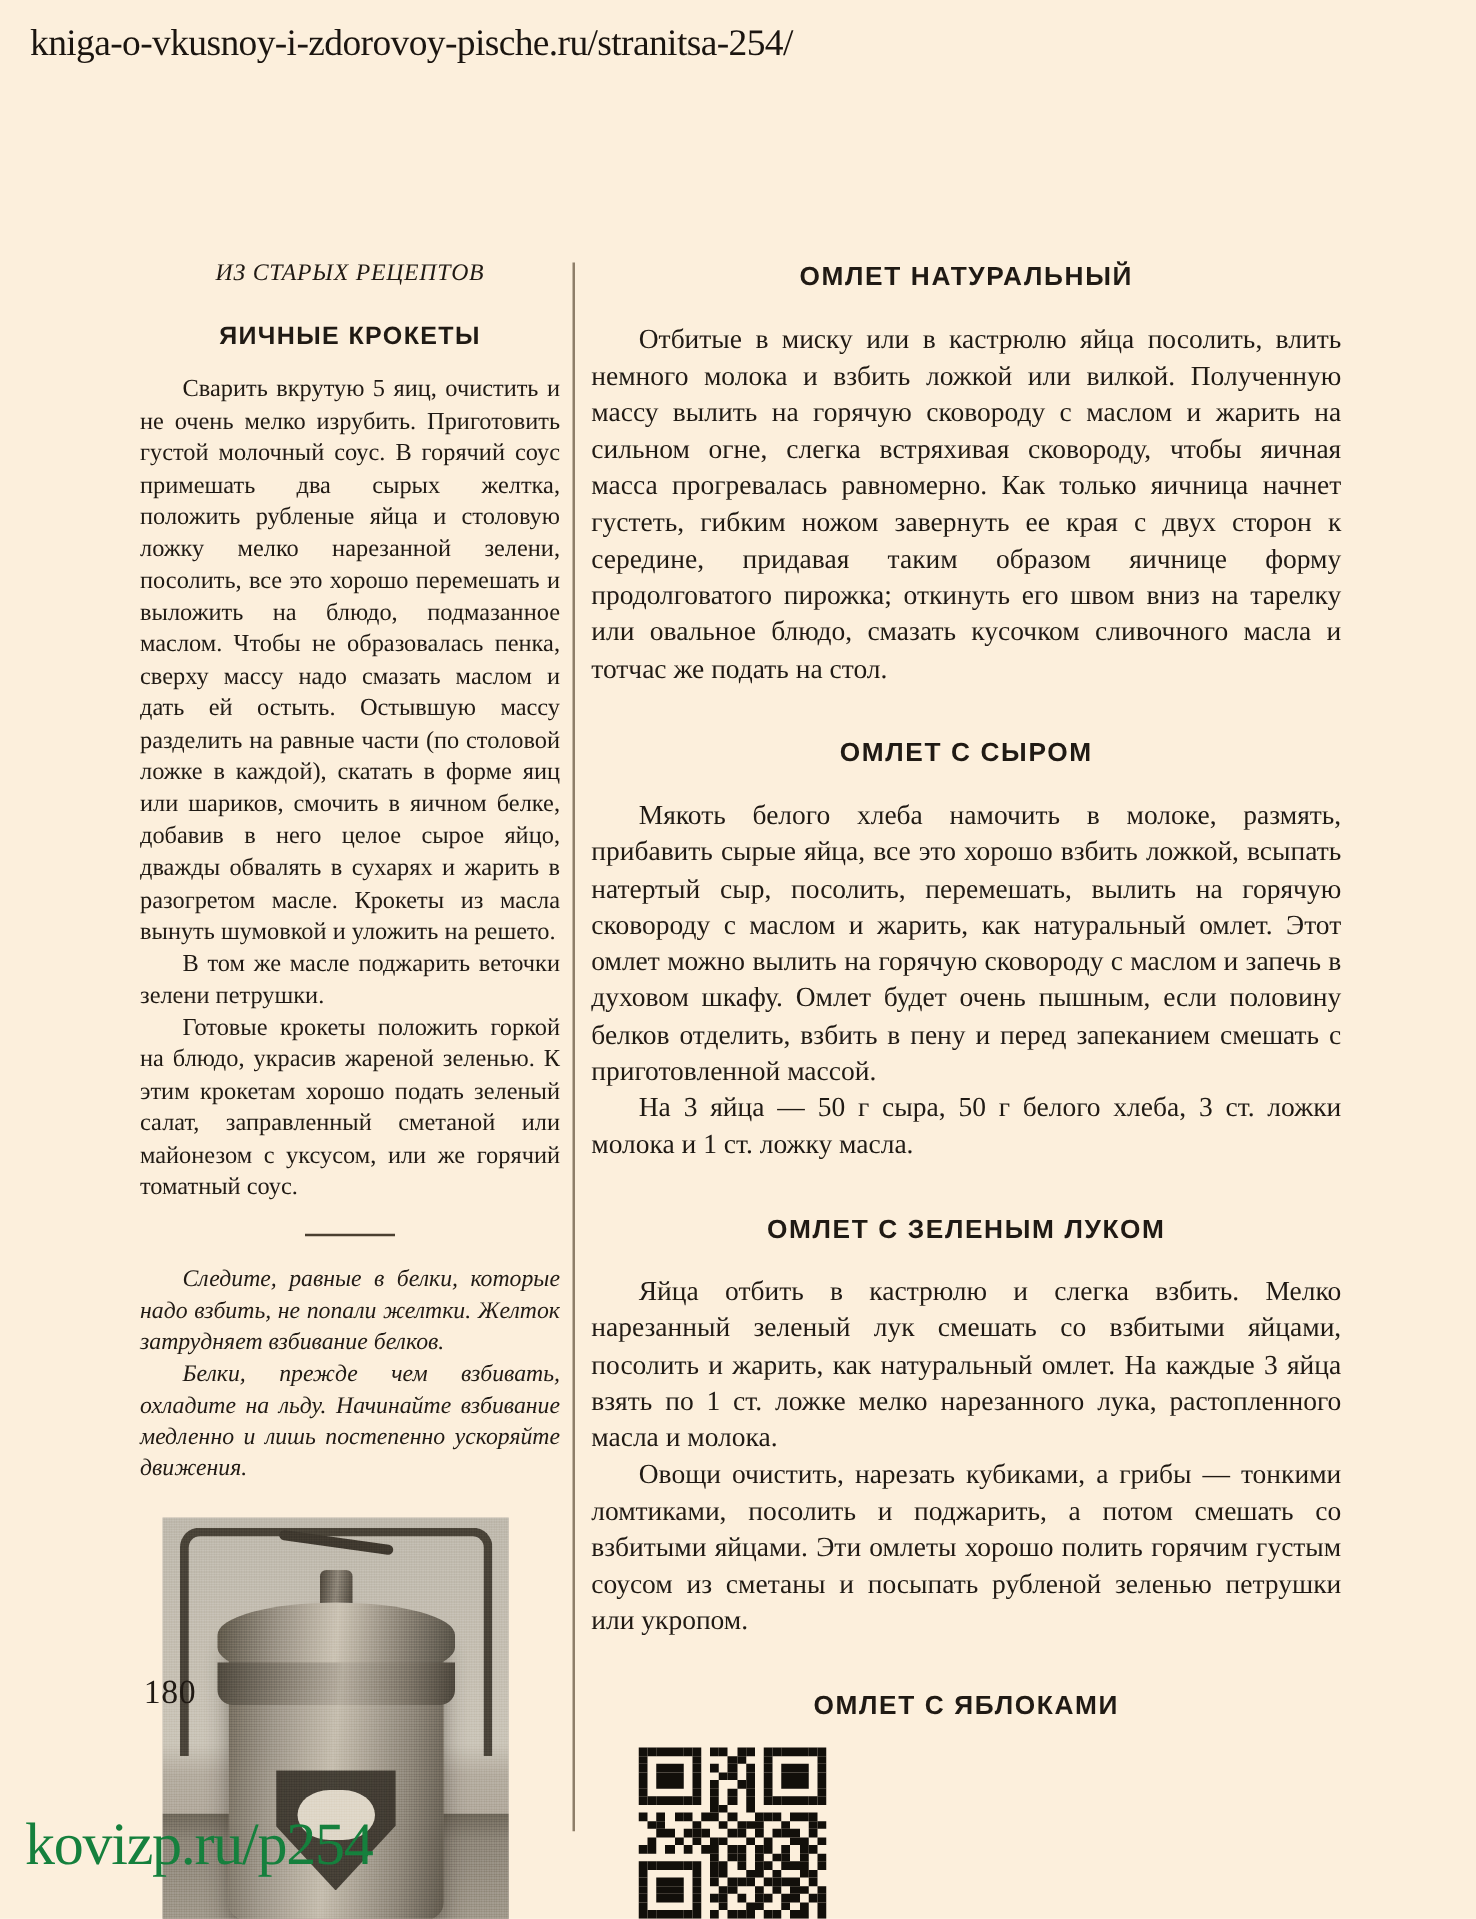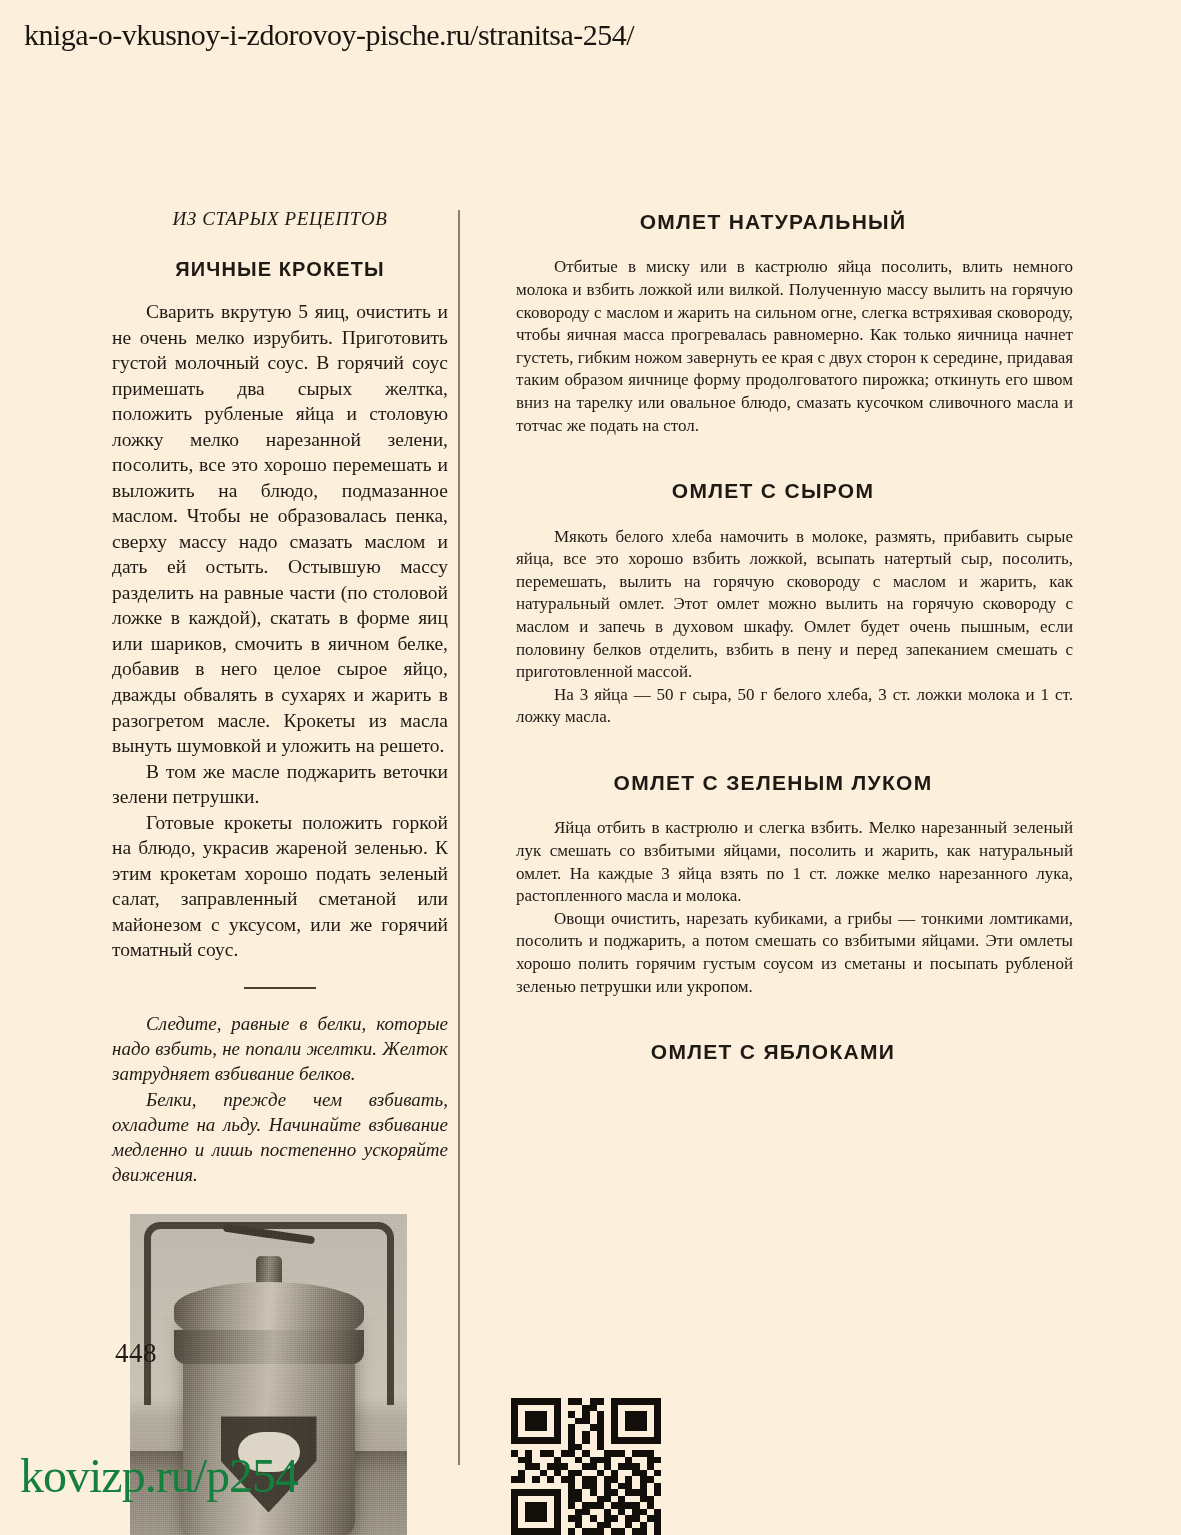--- a/index.html
+++ b/index.html
@@ -63,24 +63,23 @@
   .spacer-title{margin-top:40px !important;}
   p.body{
     margin:0;
     text-align:justify;
     text-indent:34px;
     font-size:19.5px;
     line-height:1.31;
     hyphens:manual;
   }
   .col-right p.body{
-    font-size:17px;
+    font-size:22px;
     line-height:1.33;
     text-indent:38px;
-    margin-left:43px;
   }
   p.body + p.body{margin-top:0;}
   .short-rule{
     width:72px;height:2px;
     background:#4a3f30;
     margin:24px auto 22px auto;
   }
   p.note{
     margin:0;
     text-align:justify;
@@ -240,21 +239,21 @@
     <h2 class="recipe-title spacer-title">ОМЛЕТ С ЗЕЛЕНЫМ ЛУКОМ</h2>
     <p class="body">Яйца отбить в кастрюлю и слегка взбить. Мелко нарезанный зеленый лук смешать со взбитыми яйцами, посолить и жарить, как натуральный омлет. На каждые 3 яйца взять по 1 ст. ложке мелко нарезанного лука, растопленного масла и молока.</p>
 
     <p class="body">Овощи очистить, нарезать кубиками, а грибы — тонкими ломтиками, посолить и поджарить, а потом смешать со взбитыми яйцами. Эти омлеты хорошо полить горячим густым соусом из сметаны и посыпать рубленой зеленью петрушки или укропом.</p>
 
     <h2 class="recipe-title spacer-title">ОМЛЕТ С ЯБЛОКАМИ</h2>
 
   </div>
 </div>
 
-<div class="page-number">448</div>
+<div class="page-number">180</div>
 
 <div class="bottom-url">kovizp.ru/p254</div>
 
 <div class="qr" id="qr">
     <i></i>
     <i></i>
     <i></i>
     <i></i>
     <i></i>
     <i></i>

